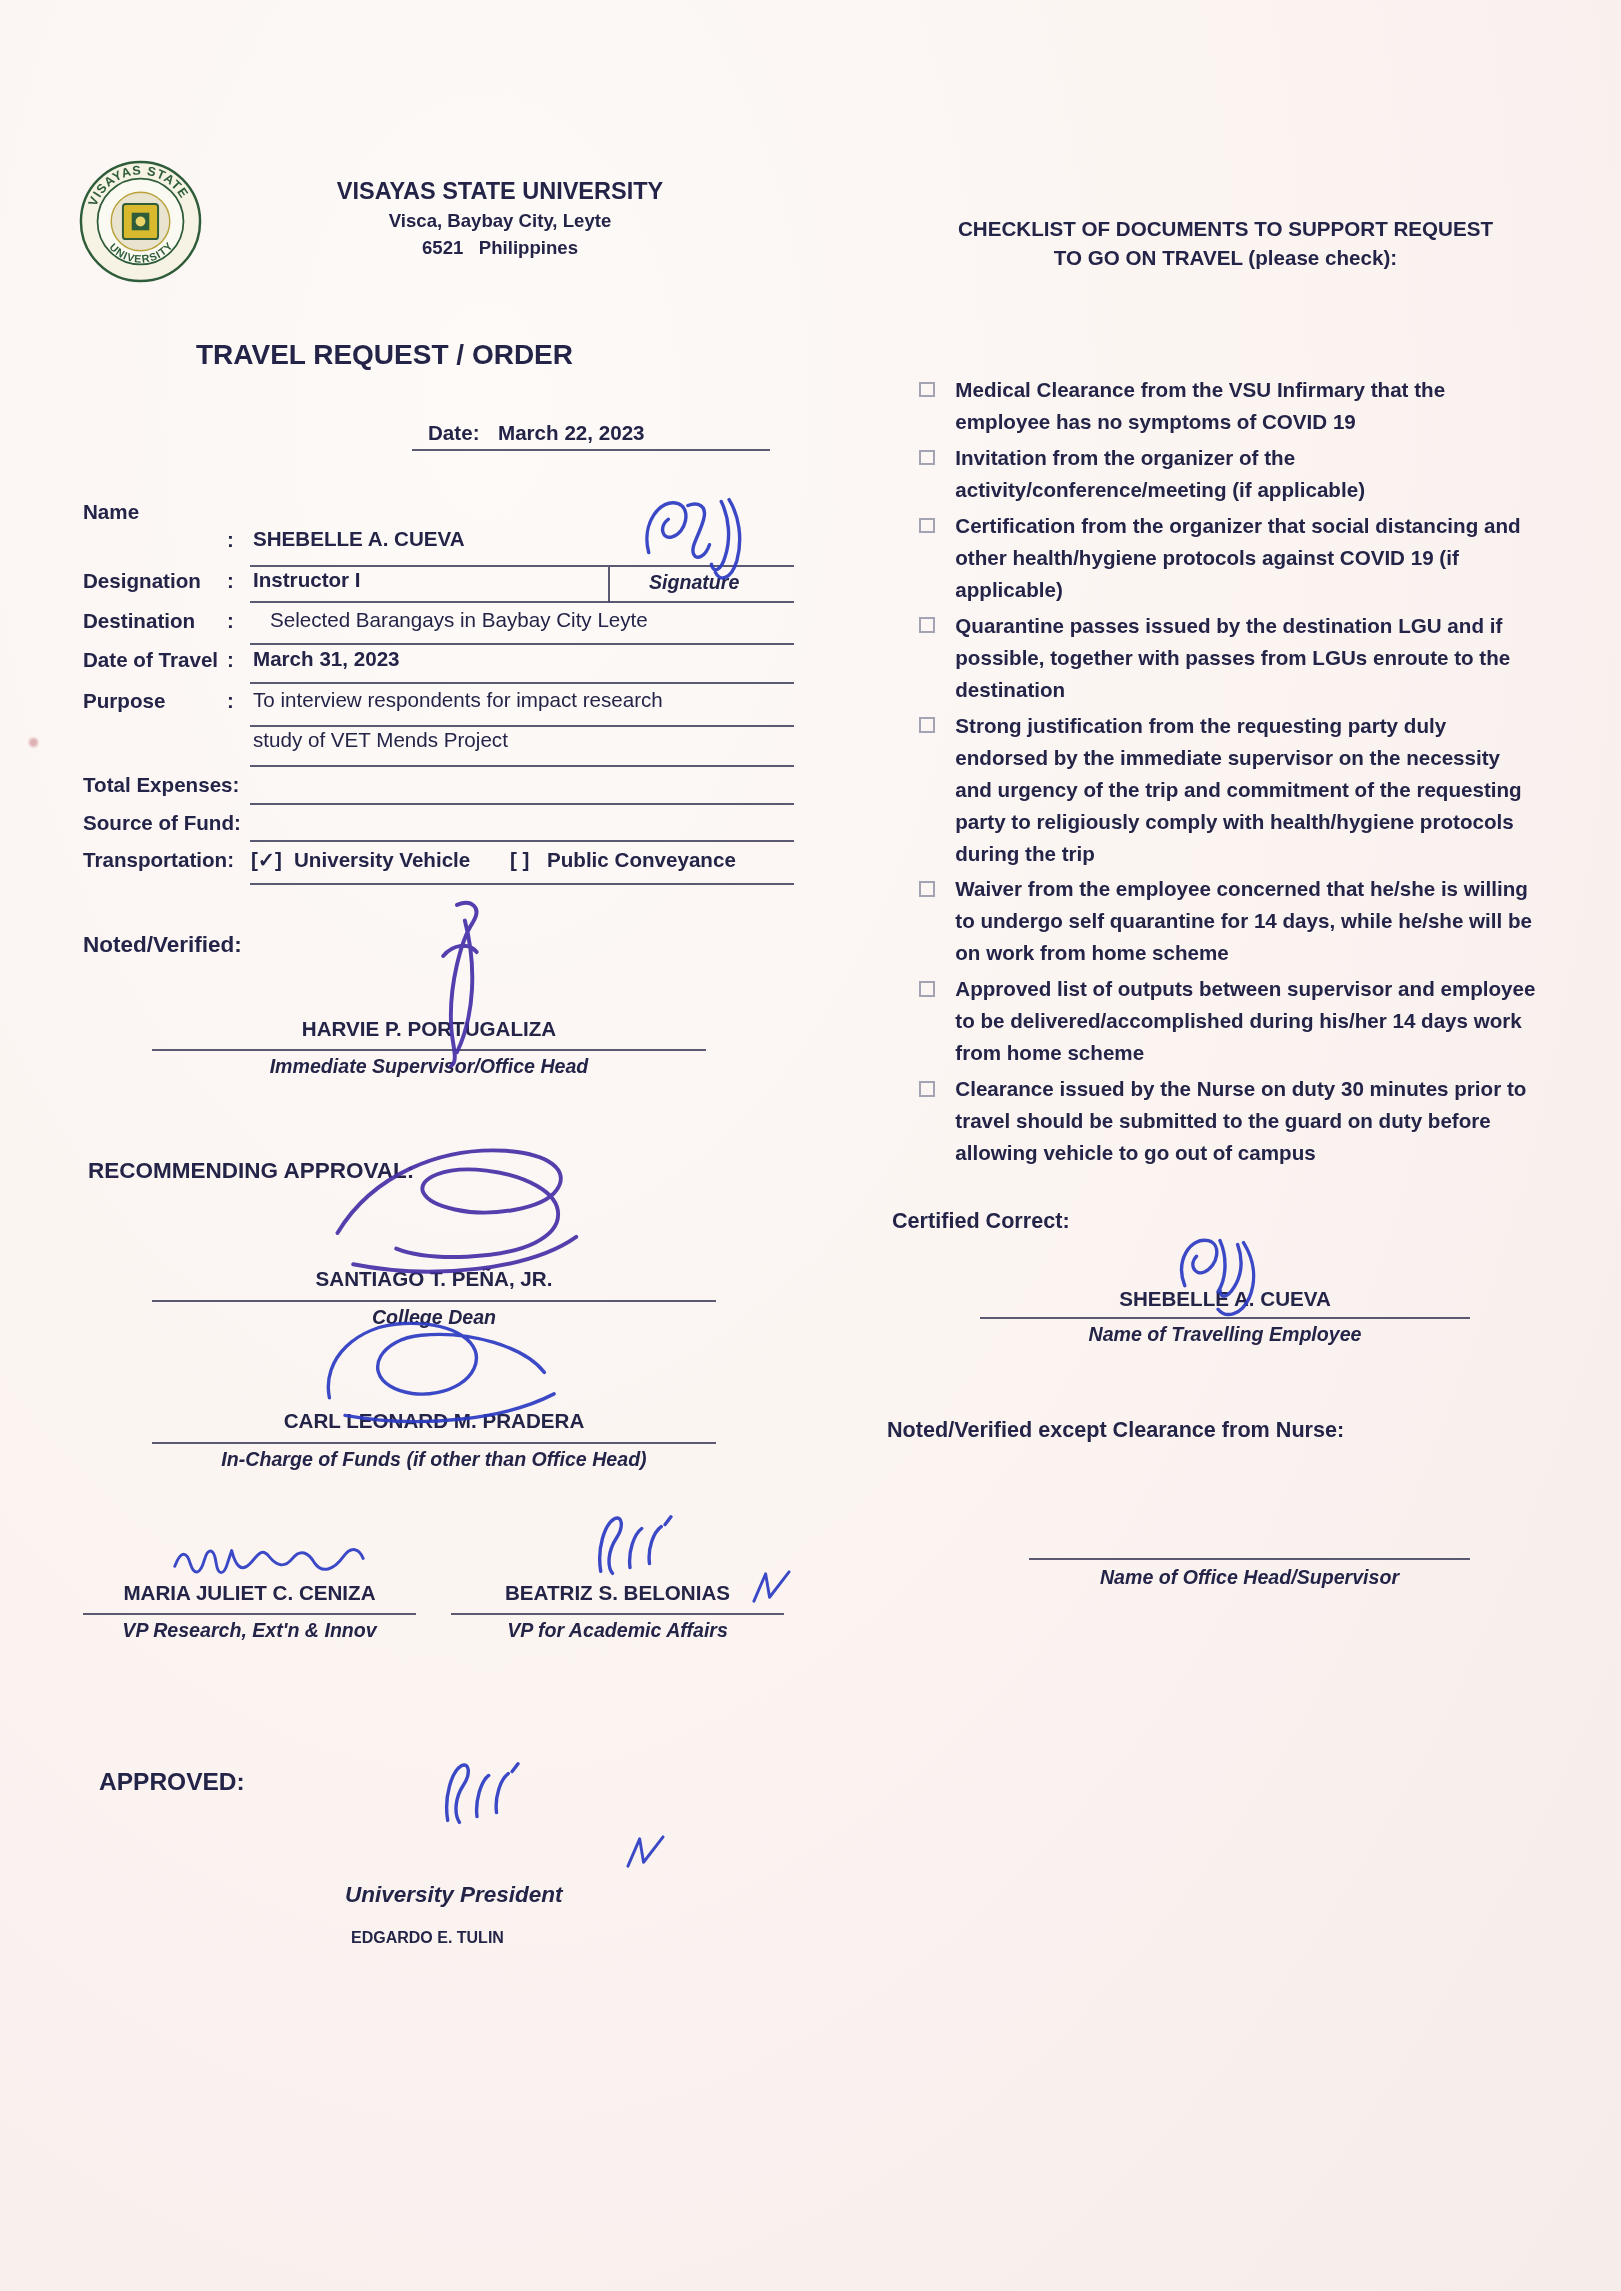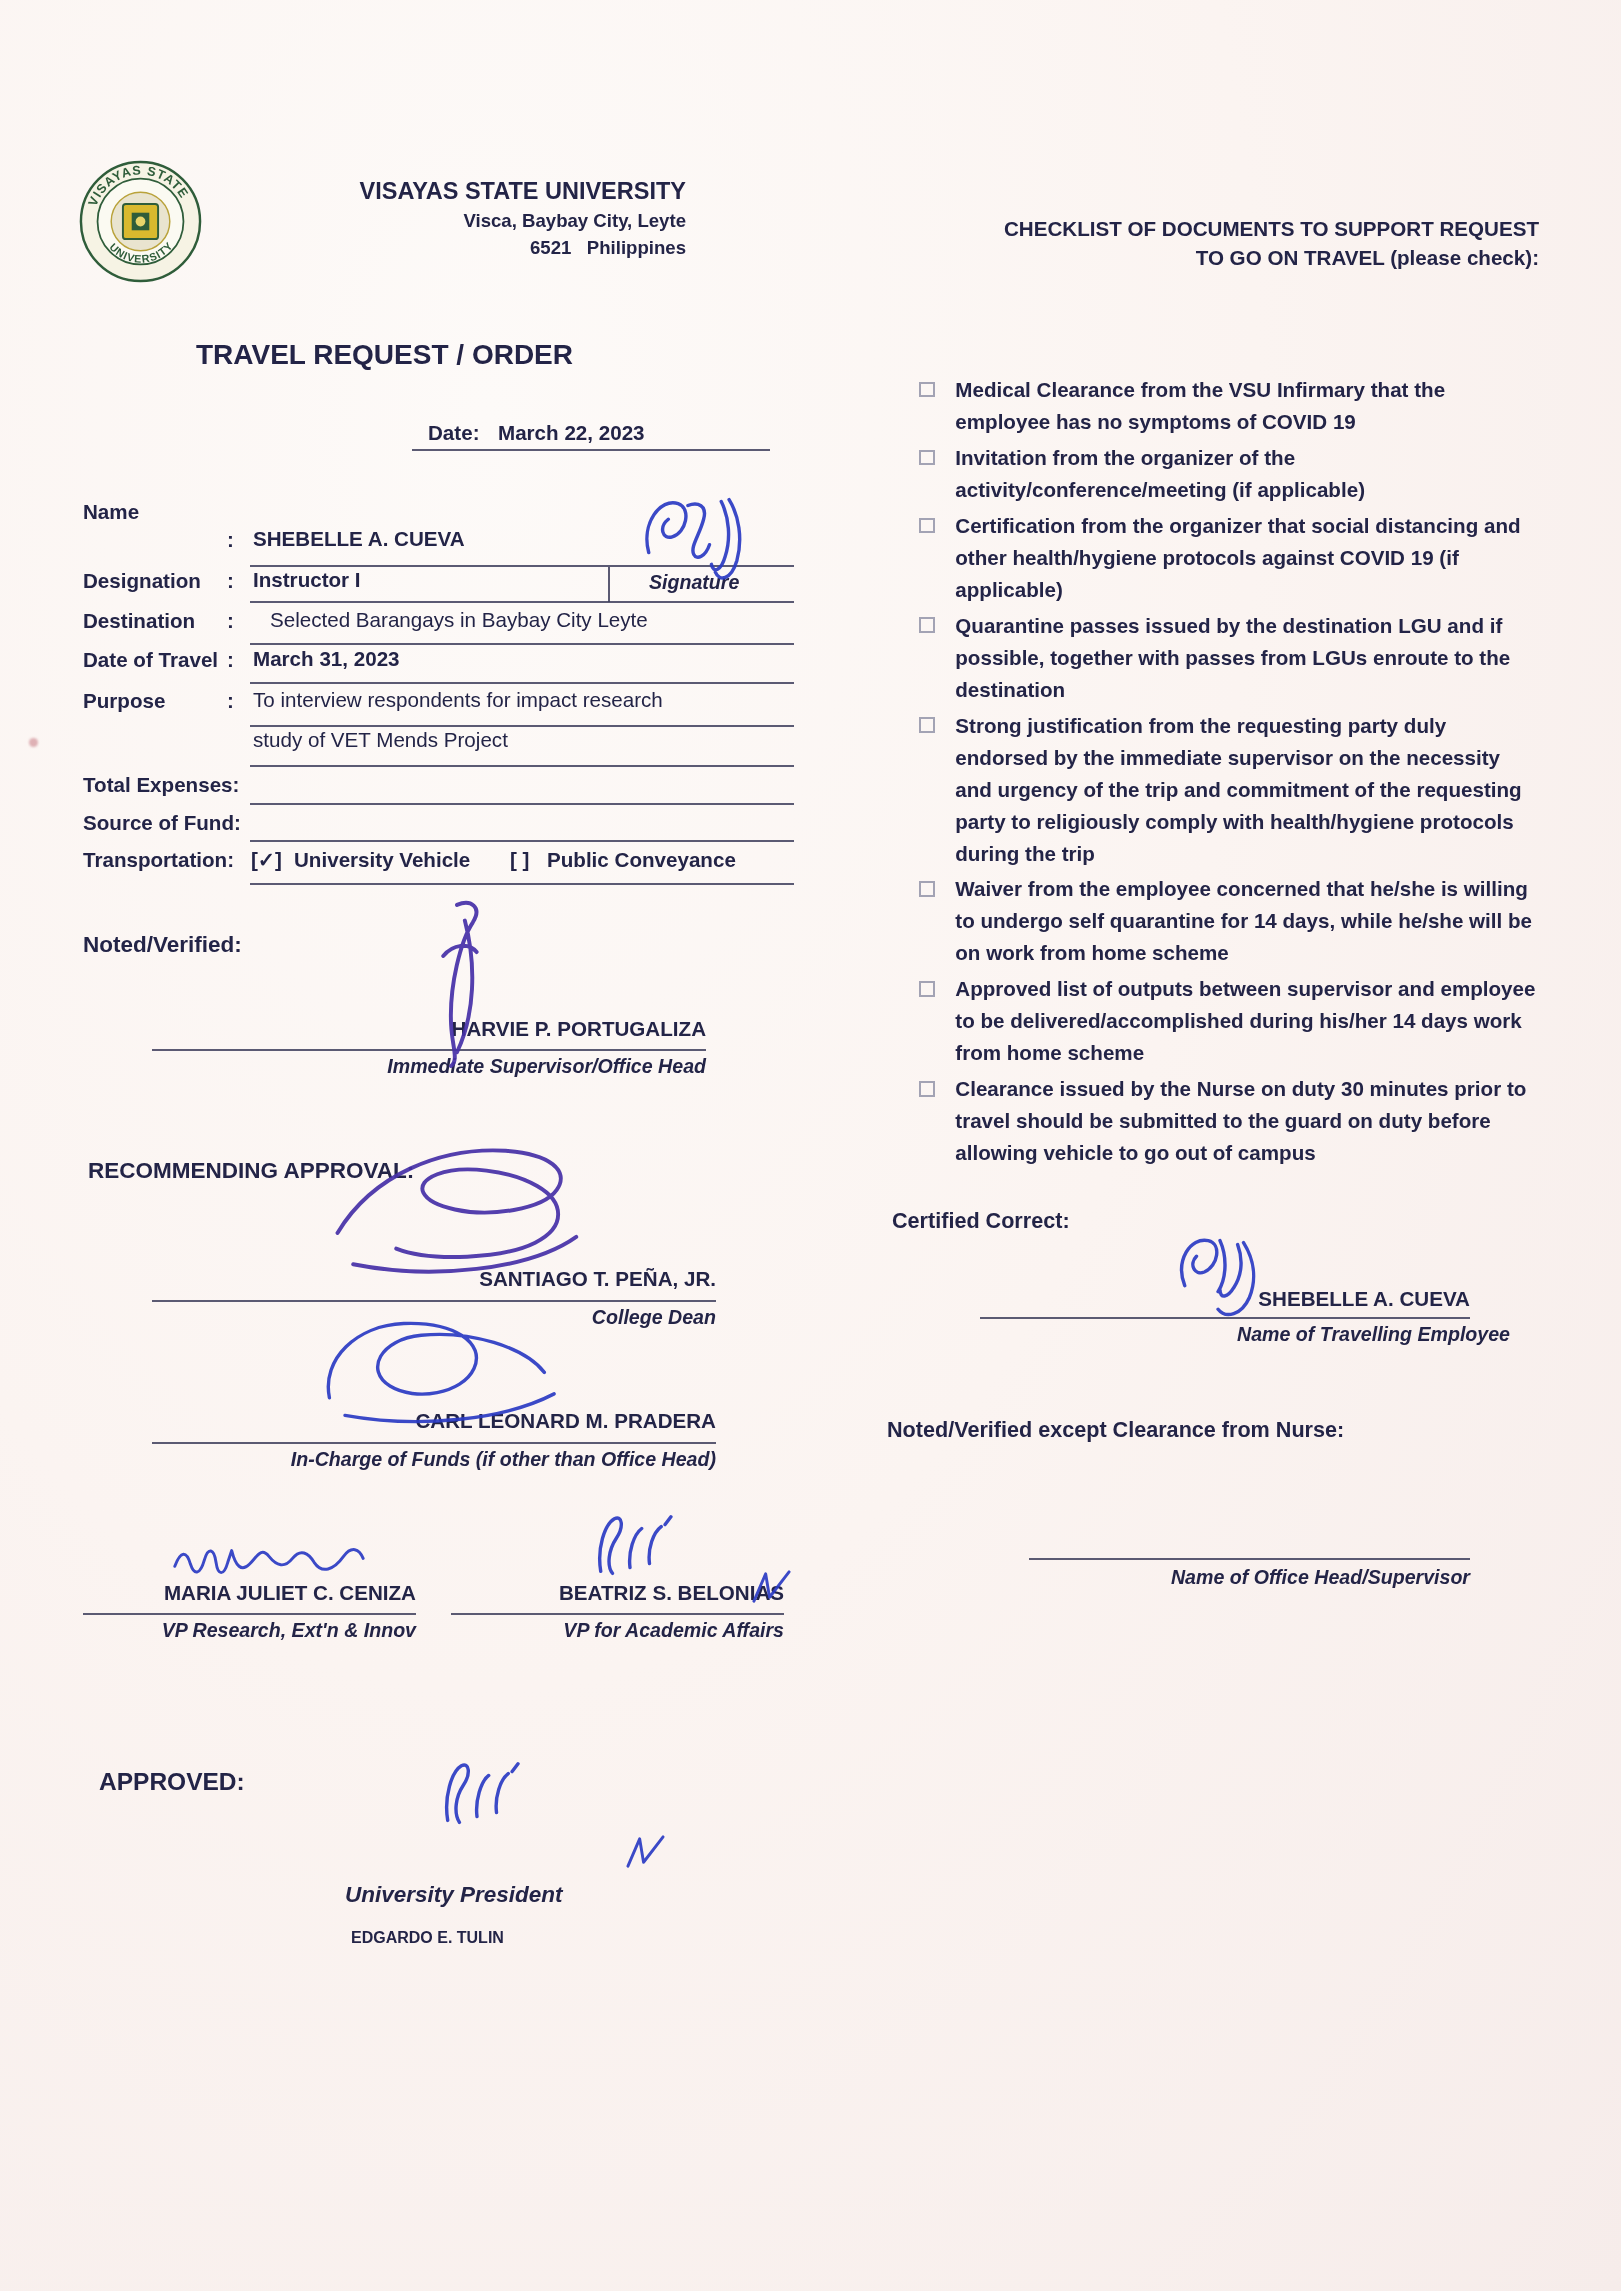--- a/index.html
+++ b/index.html
@@ -8,21 +8,21 @@
     position:relative;
     width:1621px; height:2292px;
     margin:0 auto;
     background: radial-gradient(ellipse at 30% 18%, #fdfaf8 0%, #fbf4f1 48%, #f6ecea 100%);
     color:#232447;
     overflow:hidden;
   }
   .abs { position:absolute; }
   .b  { font-weight:bold; }
   .bi { font-weight:bold; font-style:italic; }
-  .ctr { text-align:right; }
+  .ctr { text-align:center; }
   .uline { position:absolute; height:2px; background:rgba(62,62,92,0.85); }
   .vline { position:absolute; width:2px; background:rgba(62,62,92,0.85); }
   .lbl { font-size:20.6px; font-weight:bold; }
   .val { font-size:20.6px; }
   .sig-name { font-size:20.6px; font-weight:bold; }
   .sig-title { font-size:19.6px; font-weight:bold; font-style:italic; }
   .chk-item { display:flex; margin-bottom:3.9px; }
   .chk-box {
     flex:none; width:15.7px; height:15.7px; margin-top:7.8px; margin-right:20.6px;
     border:2px solid #a3a3b4; background:transparent;
@@ -175,21 +175,21 @@
     </div>
     <div class="chk-item">
       <span class="chk-box"></span>
       <span class="chk-text">Clearance issued by the Nurse on duty 30 minutes prior to travel should be submitted to the guard on duty before allowing vehicle to go out of campus</span>
     </div>
   </div>
 
   <div class="abs b" style="left:892px; top:1208px; font-size:21.6px;">Certified Correct:</div>
   <div class="abs ctr sig-name" style="left:980px; top:1287px; width:490px;">SHEBELLE A. CUEVA</div>
   <div class="uline" style="left:980px; top:1317px; width:490px;"></div>
-  <div class="abs ctr sig-title" style="left:1020px; top:1323px; width:490px;font-style:italic;">Name of Travelling Employee</div>
+  <div class="abs ctr sig-title" style="left:980px; top:1323px; width:490px;font-style:italic;">Name of Travelling Employee</div>
 
   <div class="abs b" style="left:887px; top:1417px; font-size:21.6px;">Noted/Verified except Clearance from Nurse:</div>
   <div class="uline" style="left:1029px; top:1558px; width:441px;"></div>
   <div class="abs ctr sig-title" style="left:1029px; top:1566px; width:441px;">Name of Office Head/Supervisor</div>
 
   <svg class="sig" style="left:635px; top:482px;" width="147" height="98" viewBox="0 0 150 100">
     <path stroke="#2b3bc4" stroke-width="3.5" d="M14,72 C6,42 26,16 44,22 C58,27 52,52 38,56 C28,59 24,46 34,38 M54,24 C64,20 74,24 70,38 C66,54 56,66 60,74 C63,80 72,76 76,64 M88,20 C96,36 98,58 92,76 C88,90 80,94 78,84 M96,18 C106,34 110,58 104,80 C98,100 86,102 82,92"></path>
   </svg>
 
   <svg class="sig" style="left:400px; top:897px;" width="113" height="172" viewBox="0 0 115 175">

